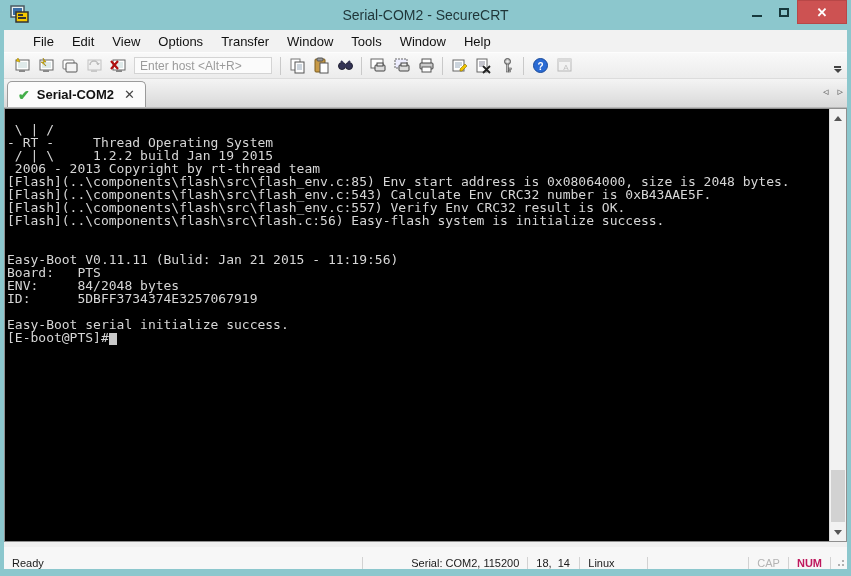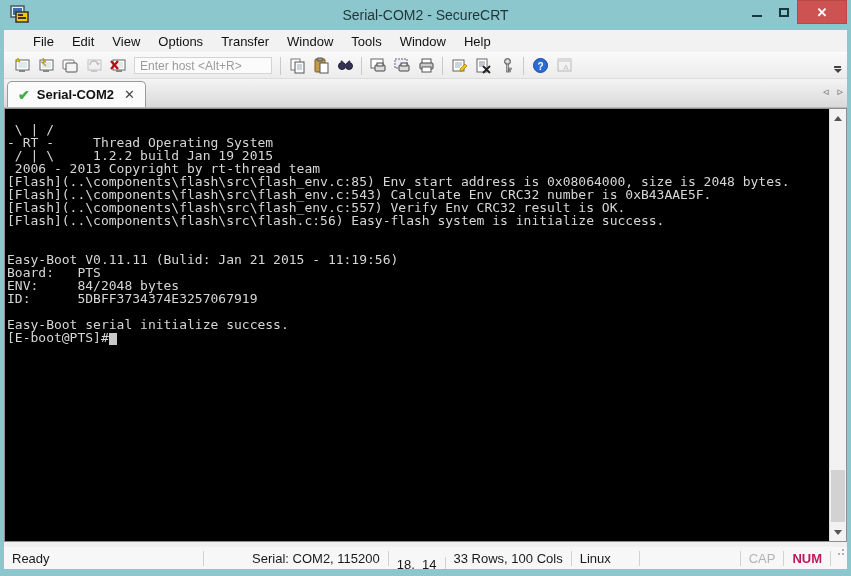--- a/index.html
+++ b/index.html
@@ -53,21 +53,21 @@
   .vscroll { width:17px; background:#f2f2f2; border-left:1px solid #dcdcdc; position:relative; flex:none; }
   .sb-arrow { position:absolute; left:0; width:16px; height:16px; display:flex; align-items:center; justify-content:center; }
   .sb-up { top:1px; }
   .sb-down { bottom:1px; }
   .tri-up { width:0; height:0; border-left:4px solid transparent; border-right:4px solid transparent; border-bottom:5px solid #555; }
   .tri-down { width:0; height:0; border-left:4px solid transparent; border-right:4px solid transparent; border-top:5px solid #555; }
   .sb-thumb { position:absolute; left:1px; width:14px; height:52px; bottom:19px; background:#d2d2d2; }
 
   
   .status-gap { height:5px; margin:0 4px; background:#f0f0f0; flex:none; }
-  .statusbar { height:22px; margin:0 4px; background:#f7f7f7; display:flex; align-items:center; font-size:13px; color:#1a1a1a; flex:none; }
+  .statusbar { height:22px; margin:0 4px; background:#f7f7f7; display:flex; align-items:flex-end; font-size:11px; color:#1a1a1a; flex:none; }
   .seg { display:flex; align-items:center; padding:0 8px; border-right:1px solid #d2d2d2; white-space:pre; }
   .seg-ready { flex:1; border-right:none; }
   .seg-serial { border-left:1px solid #d2d2d2; min-width:126px;padding-left:48px; }
   .seg-pos { min-width:52px;margin-top:12px; }
   .seg-size { min-width:98px; }
   .seg-emul { min-width:68px; }
   .seg-spacer { flex-basis:100px; border-right:none; }
   .seg-cap { color:#b3b3b3; border-left:1px solid #d2d2d2; }
   .seg-num { color:#be185d; font-weight:bold; }
   .grip { width:16px; position:relative; border-right:none; }
@@ -282,21 +282,20 @@
           <div class="tri-down"></div>
         </div>
     </div>
   </div>
 
   <div class="status-gap"></div>
   <div class="statusbar">
     <div class="seg seg-ready">Ready</div>
     <div class="seg seg-serial">Serial: COM2, 115200</div>
     <div class="seg seg-pos">18,  14</div>
-    <div class="seg seg-size">33 Rows, 100 Cols</div>
     <div class="seg seg-emul">Linux</div>
     <div class="seg seg-spacer"></div>
     <div class="seg seg-cap">CAP</div>
     <div class="seg seg-num">NUM</div>
     <div class="seg grip">
       <span style="right:3px;bottom:3px"></span>
       <span style="right:7px;bottom:3px"></span>
       <span style="right:3px;bottom:7px"></span>
     </div>
   </div>

